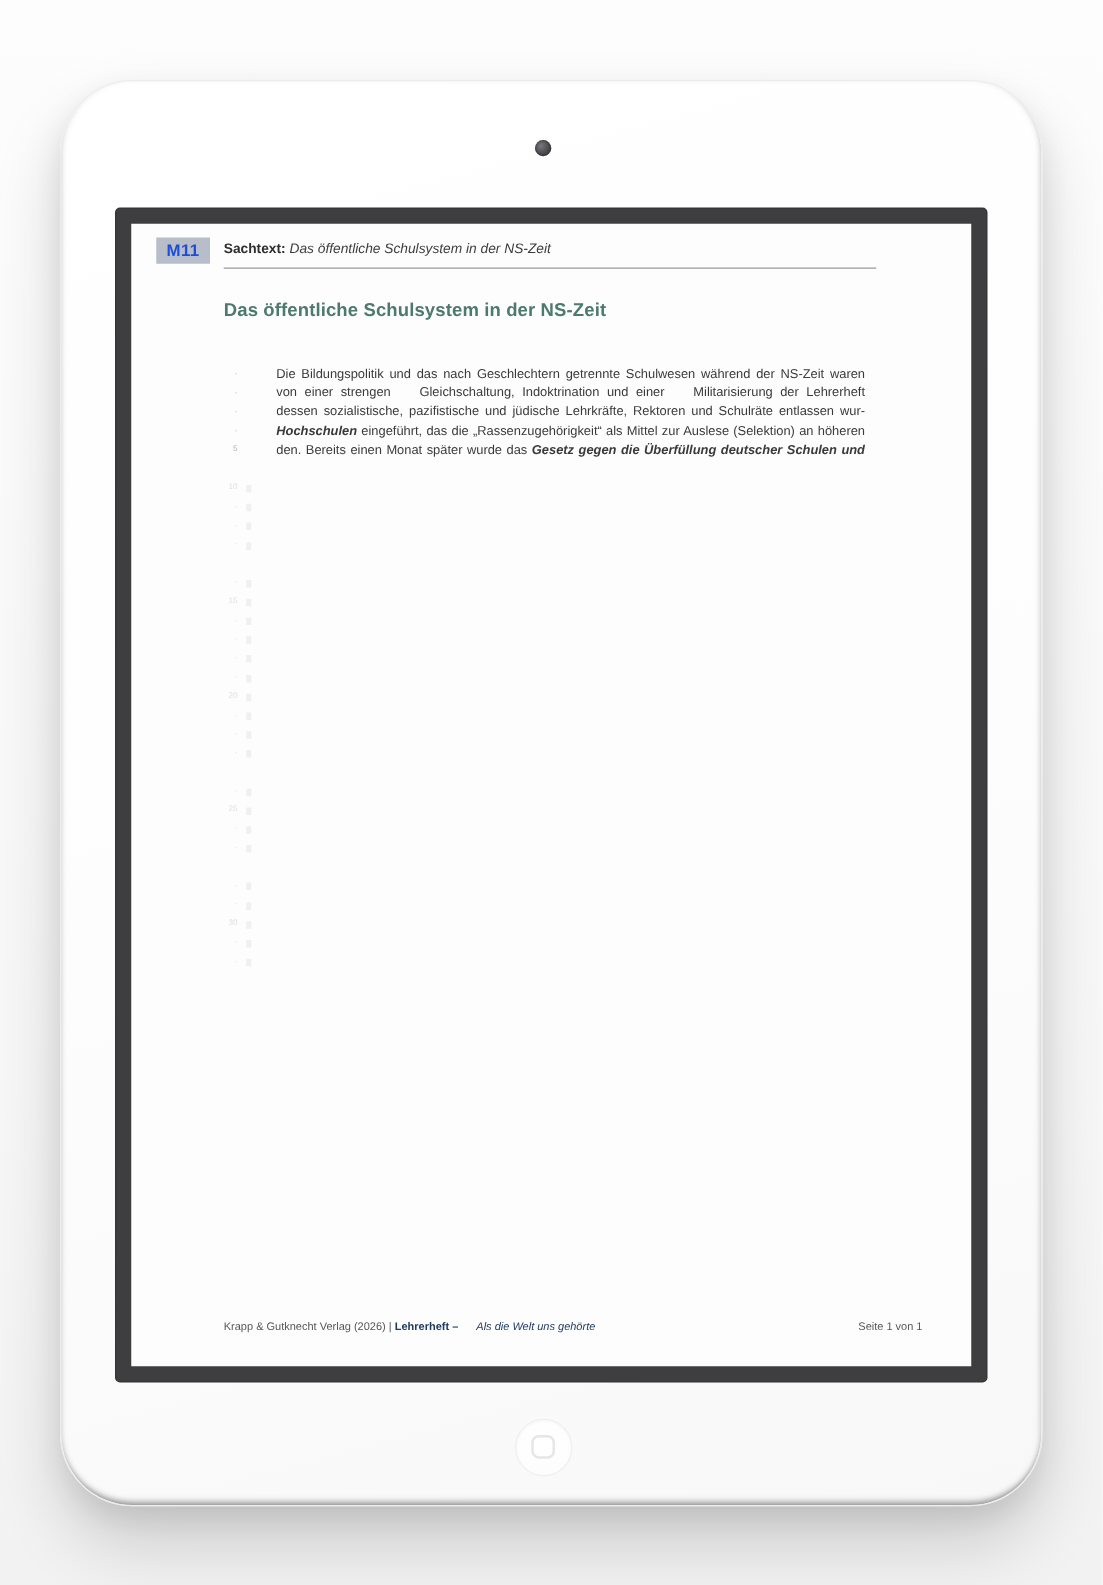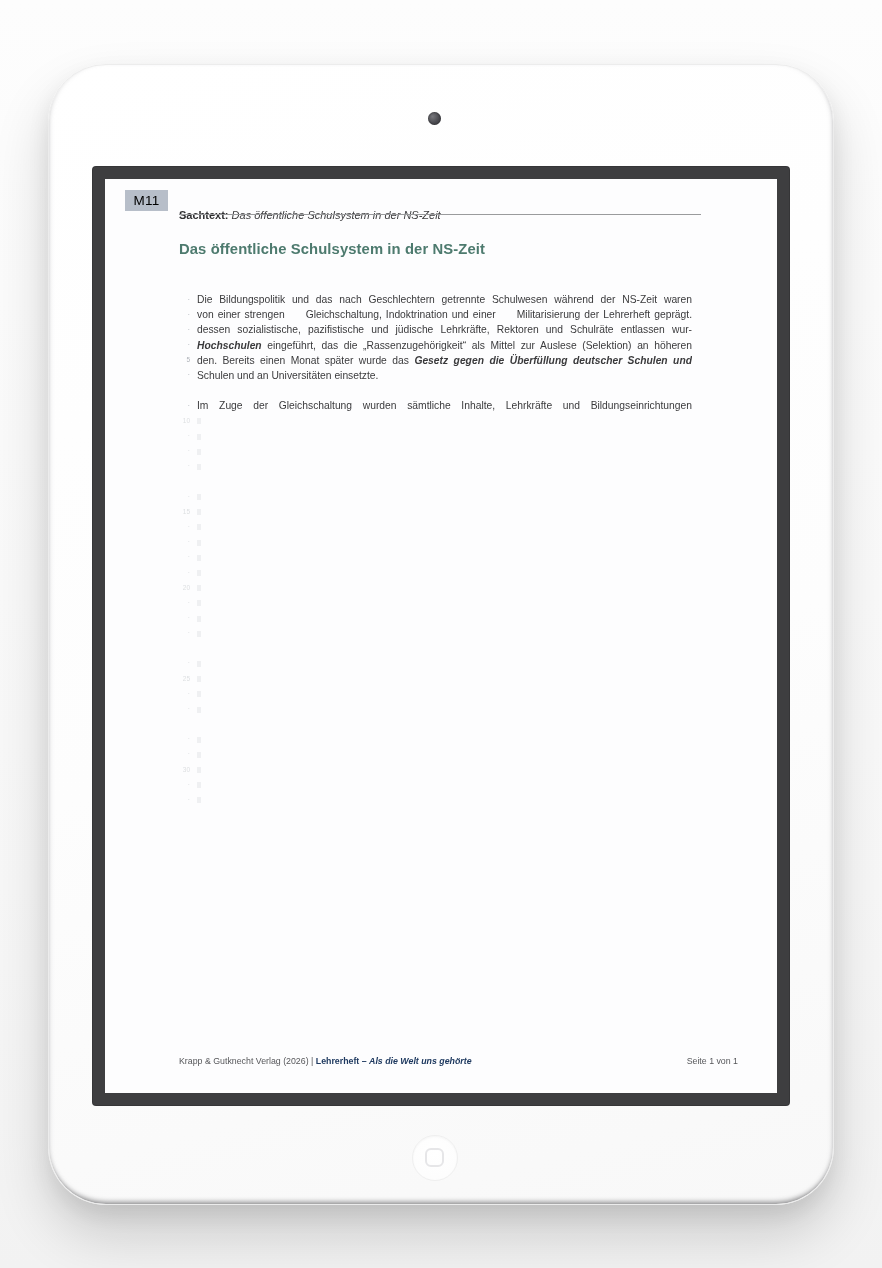--- a/index.html
+++ b/index.html
@@ -44,28 +44,27 @@
     background:radial-gradient(circle at 50% 40%, #ffffff 0%, #fcfcfc 100%);
     box-shadow:inset 0 1px 2px rgba(0,0,0,0.03);
   }
   .home-square {
     position:absolute; left:12px; top:12px; width:19px; height:19px;
     border:2px solid #e6e6e8; border-radius:6px;
   }
   
   .badge {
     position:absolute; left:20px; top:11px; width:43px; height:21px;
-    background:#b7bec9; color:#000000;
-    font-size:13.5px; font-weight:normal; text-align:center; line-height:21px;
+    background:#b7bec9; color:#1d4ed8;
+    font-size:13.5px; font-weight:bold; text-align:center; line-height:21px;
     letter-spacing:0.3px;
   }
   .hdr-line {
     position:absolute; left:74px; top:14px; font-size:11px; color:#2e2e30;
     white-space:nowrap;
-    margin-top:16px;
   }
   .hdr-label { font-weight:bold; }
   .hdr-doctitle { font-style:italic; color:#3d3d3f; }
   .hdr-rule {
     position:absolute; left:74px; top:35px; width:522px; height:1px;
     background:#9a9b9d;
   }
   .doc-title {
     position:absolute; left:74px; top:62px;
     font-size:14.8px; font-weight:bold; color:#4d7a6e; letter-spacing:0.1px;
@@ -75,36 +74,36 @@
   .row  { position:relative; height:15.2px; }
   .gut {
     position:absolute; left:-21px; top:4.5px; width:14px;
     text-align:right; font-size:6.5px; line-height:1; color:#aeb2b8;
   }
   .gut.dim { color:#dddfe1; }
   .txt {
     font-size:10.3px; line-height:15.2px; color:#3a3a3c;
     text-align:justify; white-space:nowrap;
   }
-  .txt.jl { text-align-last:justify; white-space:normal; overflow:hidden; height:15.2px; }
+  .txt.jl { text-align-last:justify; white-space:normal; overflow:hidden; height:15.2px;margin-left:24px; }
   .txt.fade { opacity:0.17; }
   .txt.ghost::before {
     content:""; display:inline-block; width:4px; height:6px;
     background:#eff0f2; margin-top:5px;
   }
   .s-r { font-weight:normal; }
   .s-b { font-weight:normal;padding-left:17px; }
   .s-bi { font-weight:bold; font-style:italic; }
   .footer {
     position:absolute; left:74px; top:877px; width:559px;
     display:flex; justify-content:space-between;
     font-size:8.8px; color:#56575a; white-space:nowrap;
   }
   .f-navy { color:#1f3a60; font-weight:bold; }
-  .f-navy-it { color:#1f3a60; font-weight:bold; font-style:italic; }
+  .f-navy-it { color:#1f3a60; font-weight:normal; font-style:italic;margin-left:12px; }
 </style>
 </head>
 <body>
 
 <div class="tablet">
   <div class="camera"></div>
 
   <div class="screen">
     <div class="page">
 
@@ -133,30 +132,22 @@
               <div class="txt jl"><span class="s-r">dessen sozialistische, pazifistische und jüdische Lehrkräfte, Rektoren und Schulräte entlassen wur-</span></div>
             </div>
             <div class="row">
               <span class="gut">·</span>
               <div class="txt jl"><span class="s-bi">Hochschulen</span><span class="s-r"> eingeführt, das die „Rassenzugehörigkeit“ als Mittel zur Auslese (Selektion) an höheren</span></div>
             </div>
             <div class="row">
               <span class="gut">5</span>
               <div class="txt jl"><span class="s-r">den. Bereits einen Monat später wurde das </span><span class="s-bi">Gesetz gegen die Überfüllung deutscher Schulen und</span></div>
             </div>
-            <div class="row">
-              <span class="gut">·</span>
-              <div class="txt"><span class="s-r">Schulen und an Universitäten einsetzte.</span></div>
-            </div>
-          </div>
-          <div class="para">
-            <div class="row">
-              <span class="gut">·</span>
-              <div class="txt jl"><span class="s-r">Im Zuge der Gleichschaltung wurden sämtliche Inhalte, Lehrkräfte und Bildungseinrichtungen</span></div>
-            </div>
+          </div>
+          <div class="para">
             <div class="row">
               <span class="gut dim">10</span>
               <div class="txt ghost"></div>
             </div>
             <div class="row">
               <span class="gut dim">·</span>
               <div class="txt ghost"></div>
             </div>
             <div class="row">
               <span class="gut dim">·</span>

